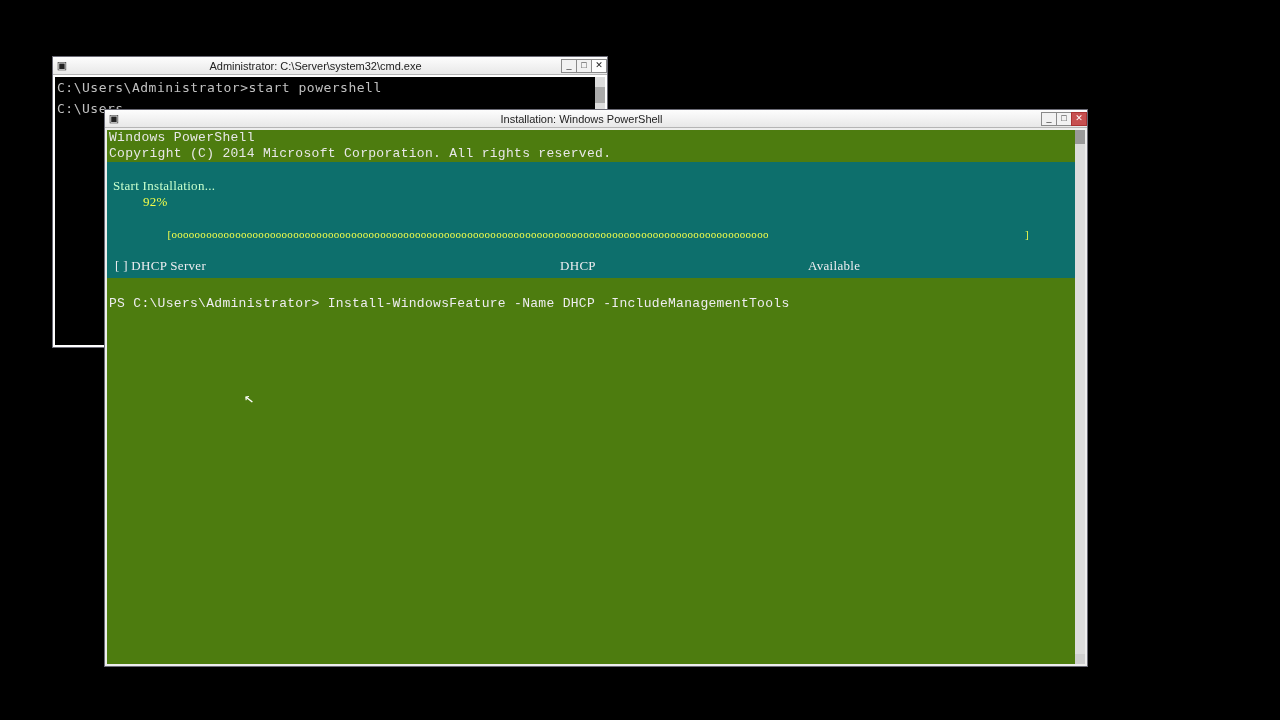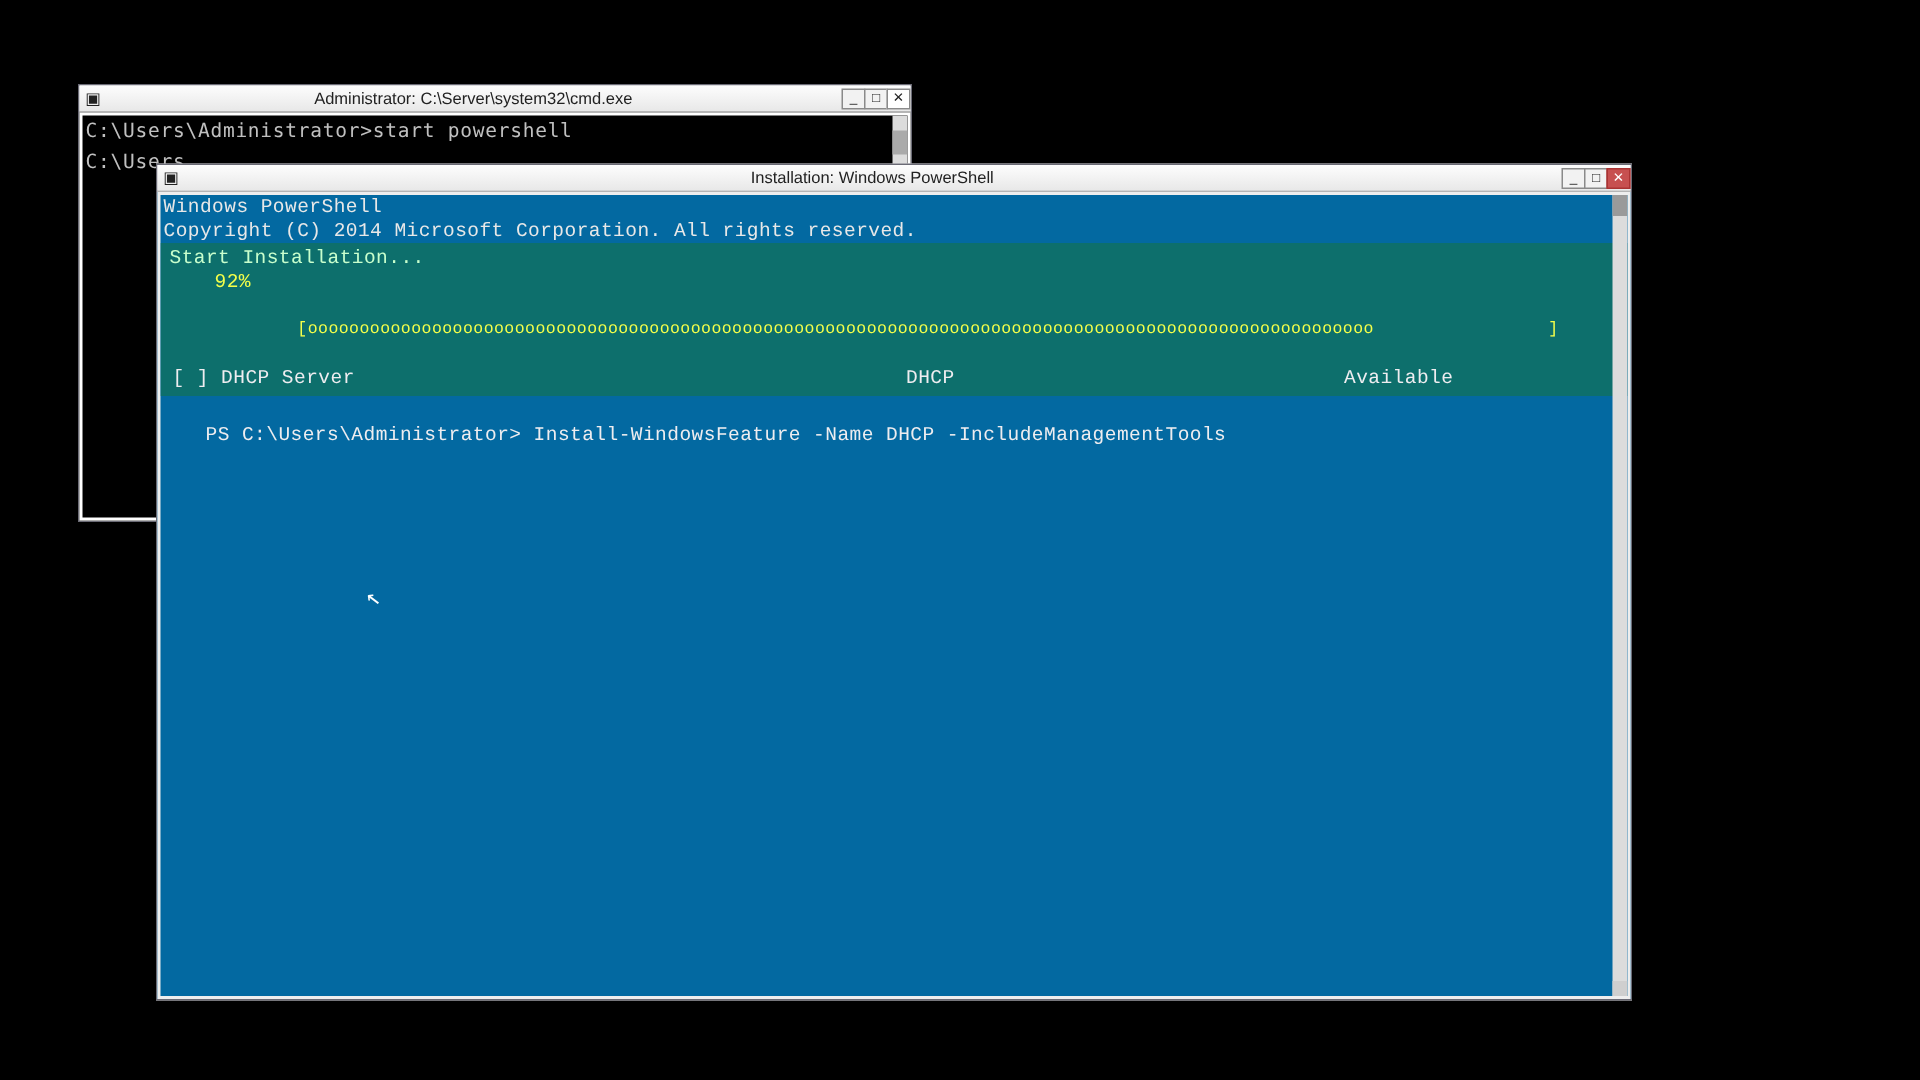--- a/index.html
+++ b/index.html
@@ -98,21 +98,21 @@
     top: 109px;
     width: 984px;
     height: 558px;
     border: 1px solid #6a6a75;
     background: #fff;
     z-index: 2;
   }
   .ps-body {
     position: relative;
     height: calc(100% - 18px);
-    background: #0369a1;
+    background: #4d7c0f;
     border: 2px solid #eee;
     color: #eeedf0;
     font-size: 13px;
     line-height: 16px;
     letter-spacing: 0.3px;
     overflow: hidden;
   }
   .ps-body pre { font-family: inherit; }
   .ps-scrollbar {
     position: absolute;
@@ -129,35 +129,36 @@
   .ps-scrollbar .dn {
     position: absolute;
     bottom: 0; left: 0;
     width: 10px; height: 10px;
     background: #cfcfcf;
   }
 
   .ps-header-line { color:#e8e8e8; padding-left: 2px; white-space: pre; }
   .progress-block {
     background: #0d6f6c;
-    padding: 2px 6px 4px 6px;
+    padding: 16px 6px 4px 6px;
+    margin-right: 10px;
+    font-family: Liberation Serif, serif;
   }
   .progress-title { color:#c8ffcd; }
   .progress-pct { color:#f4ff4a; padding-left: 30px; }
   .progress-bar-line { color:#f4ff4a; white-space: pre; font-size:11px; }
   .feature-row {
     display: flex;
     white-space: pre;
     padding-left: 2px;
-    gap: 44px;
   }
   .feature-row .col1 { width: 445px; }
   .feature-row .col2 { width: 248px; }
   .feature-row .col3 { flex:1; }
-  .ps-prompt-line { padding: 18px 2px 0 2px; white-space: pre; margin-left: 28px; }
+  .ps-prompt-line { padding: 18px 2px 0 2px; white-space: pre; }
 
   
   .cursor {
     position: absolute;
     left: 244px;
     top: 388px;
     font-size: 16px;
     color: #fff;
     z-index: 5;
     pointer-events: none;

